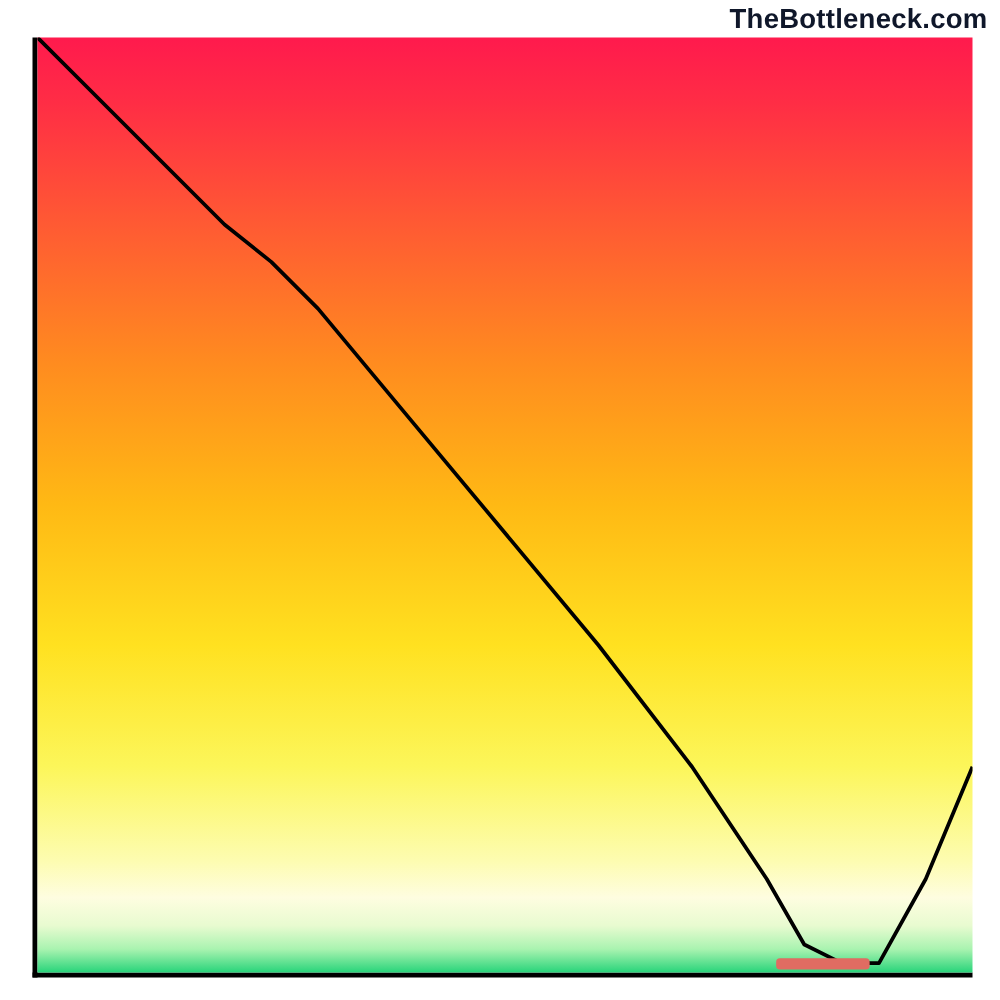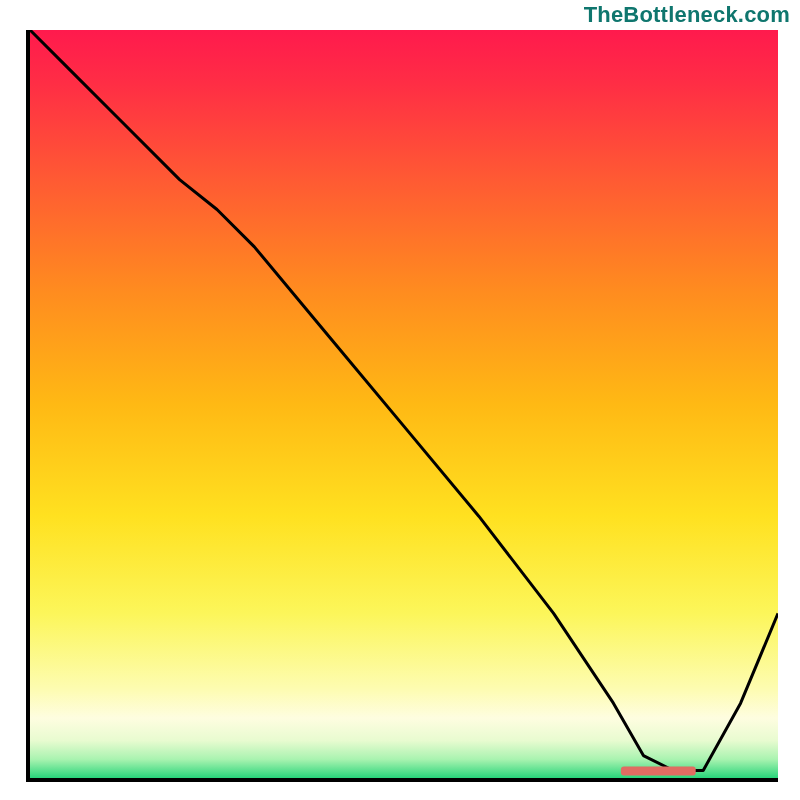--- a/index.html
+++ b/index.html
@@ -15,21 +15,21 @@
     position: relative;
     width: 800px;
     height: 800px;
   }
   #watermark {
     position: absolute;
     top: 2px;
     right: 10px;
     font-size: 22px;
     font-weight: 600;
-    color: #0f766e;
+    color: #0f172a;
     letter-spacing: 0.2px;
   }
   #plot-area {
     position: absolute;
     left: 26px;
     top: 30px;
     width: 752px;
     height: 752px;
     border: 4px solid #000;
     border-top: none;

